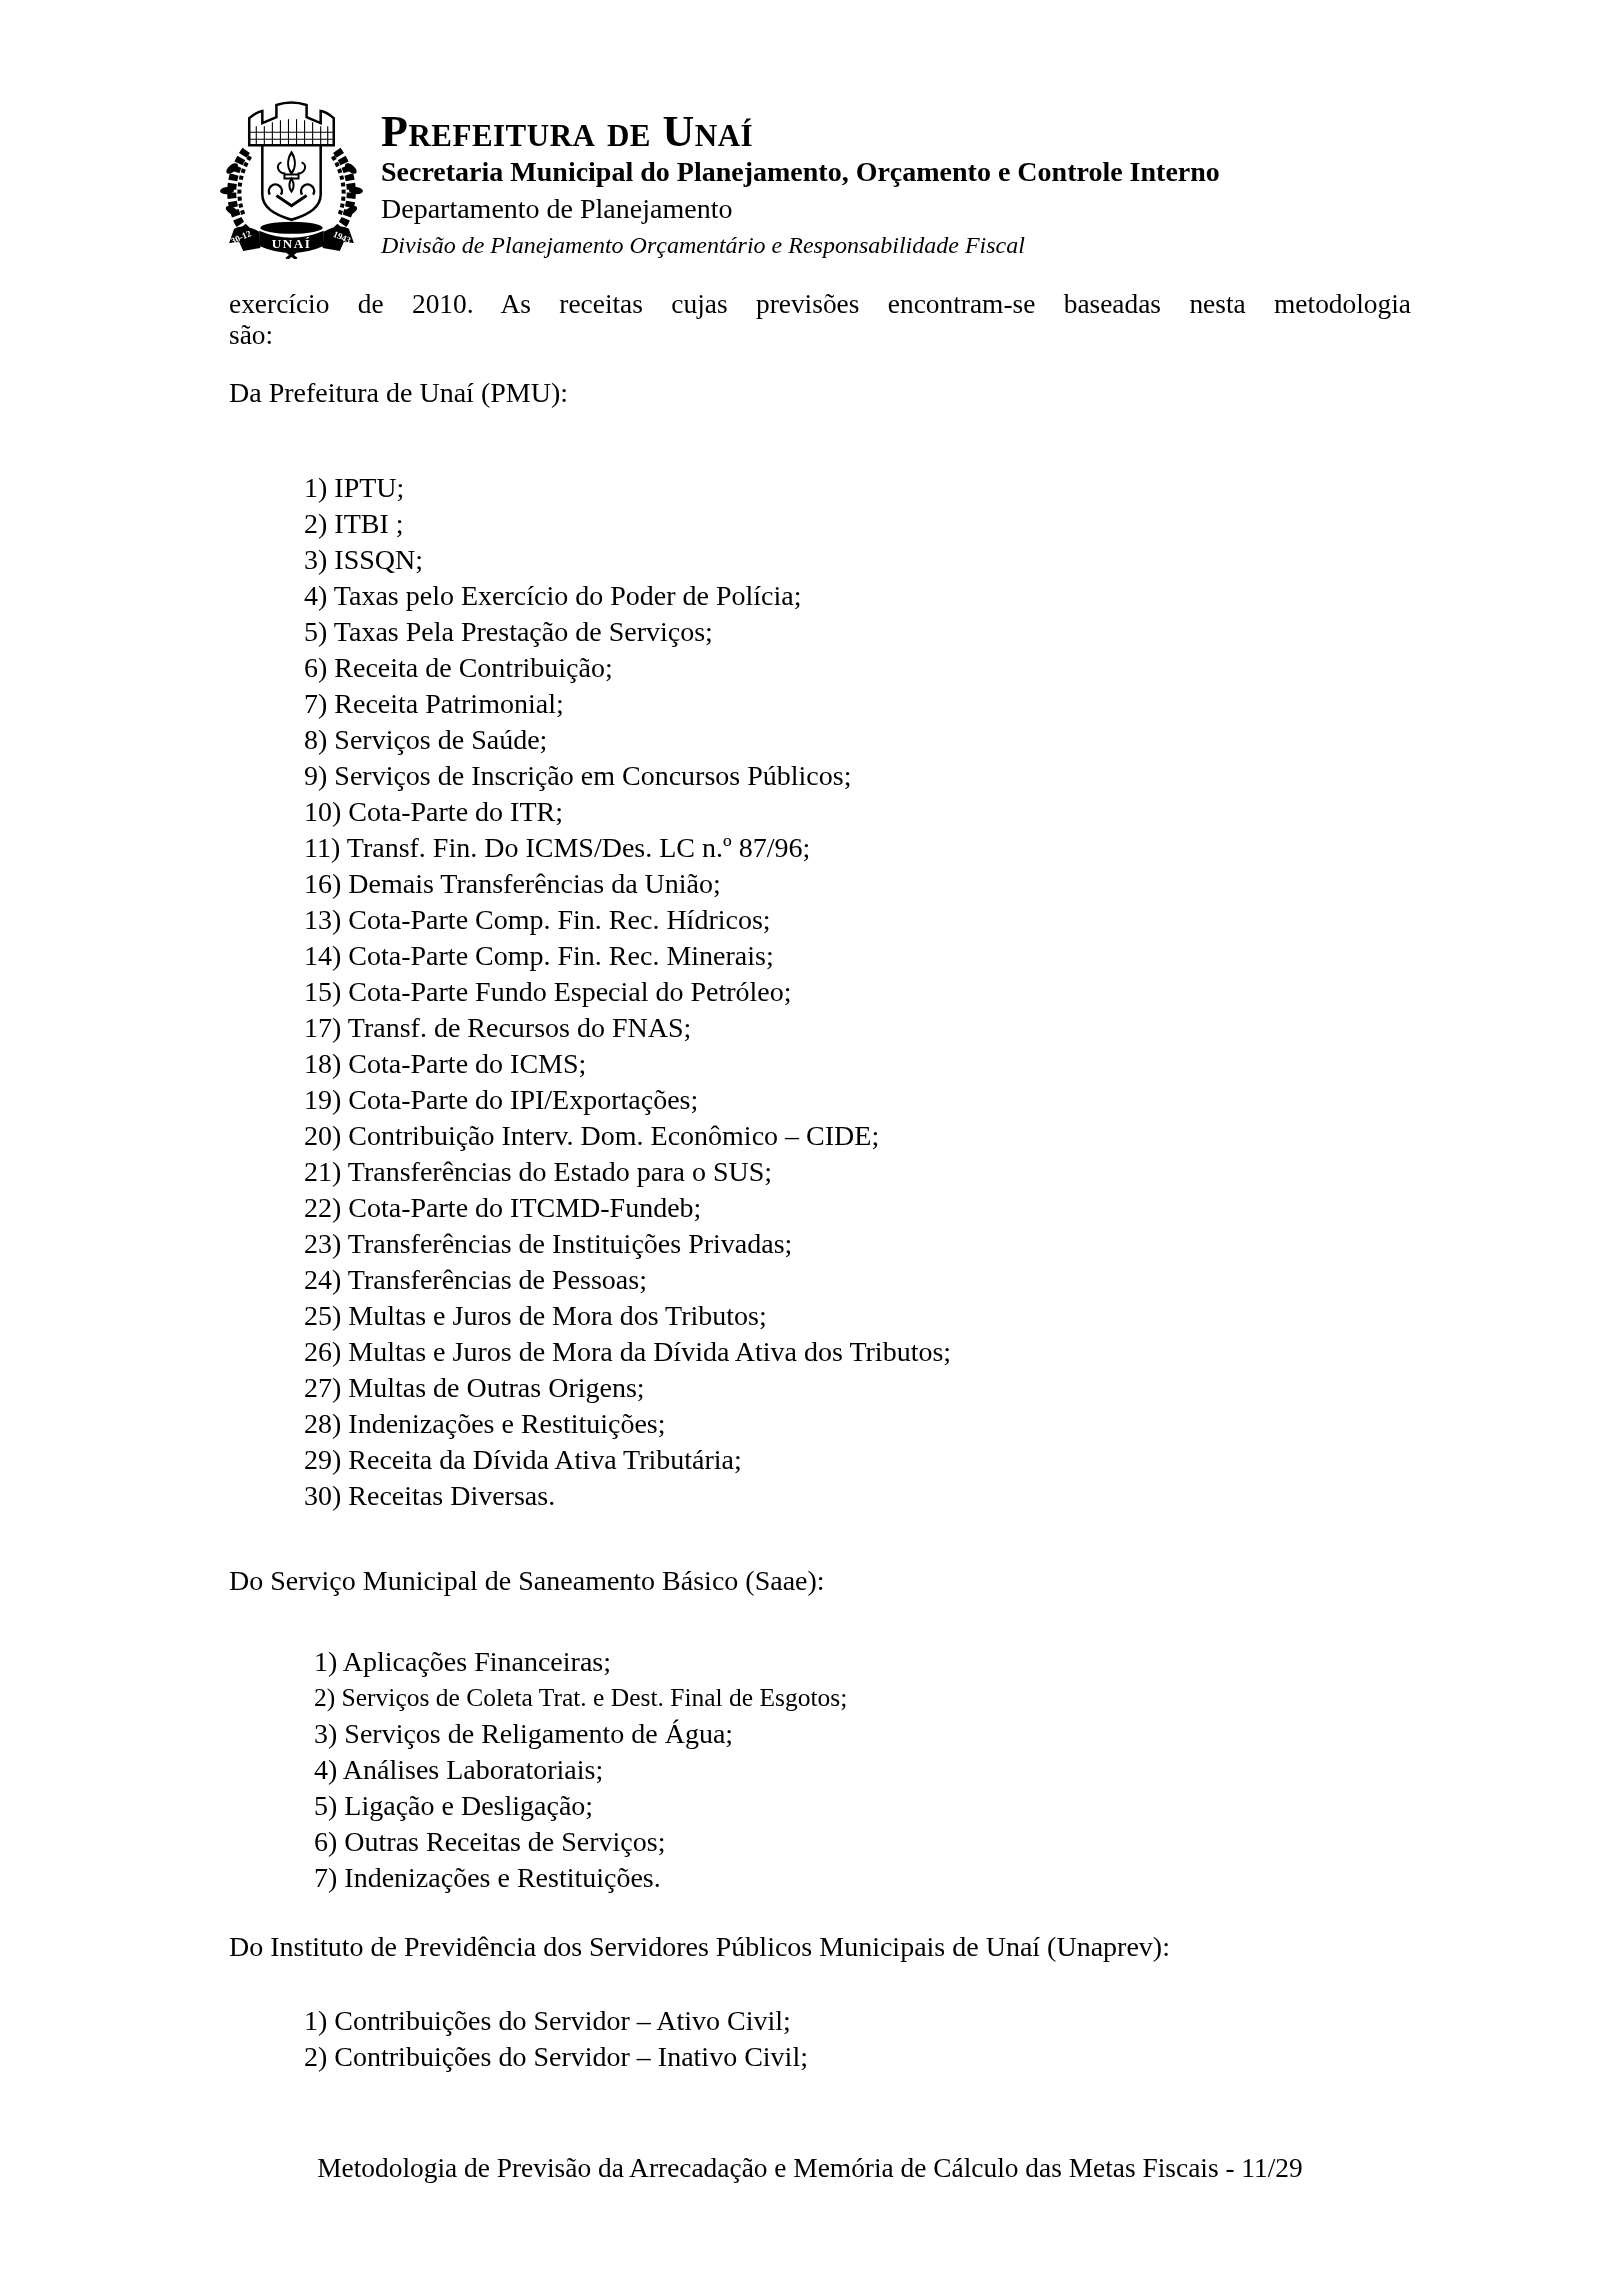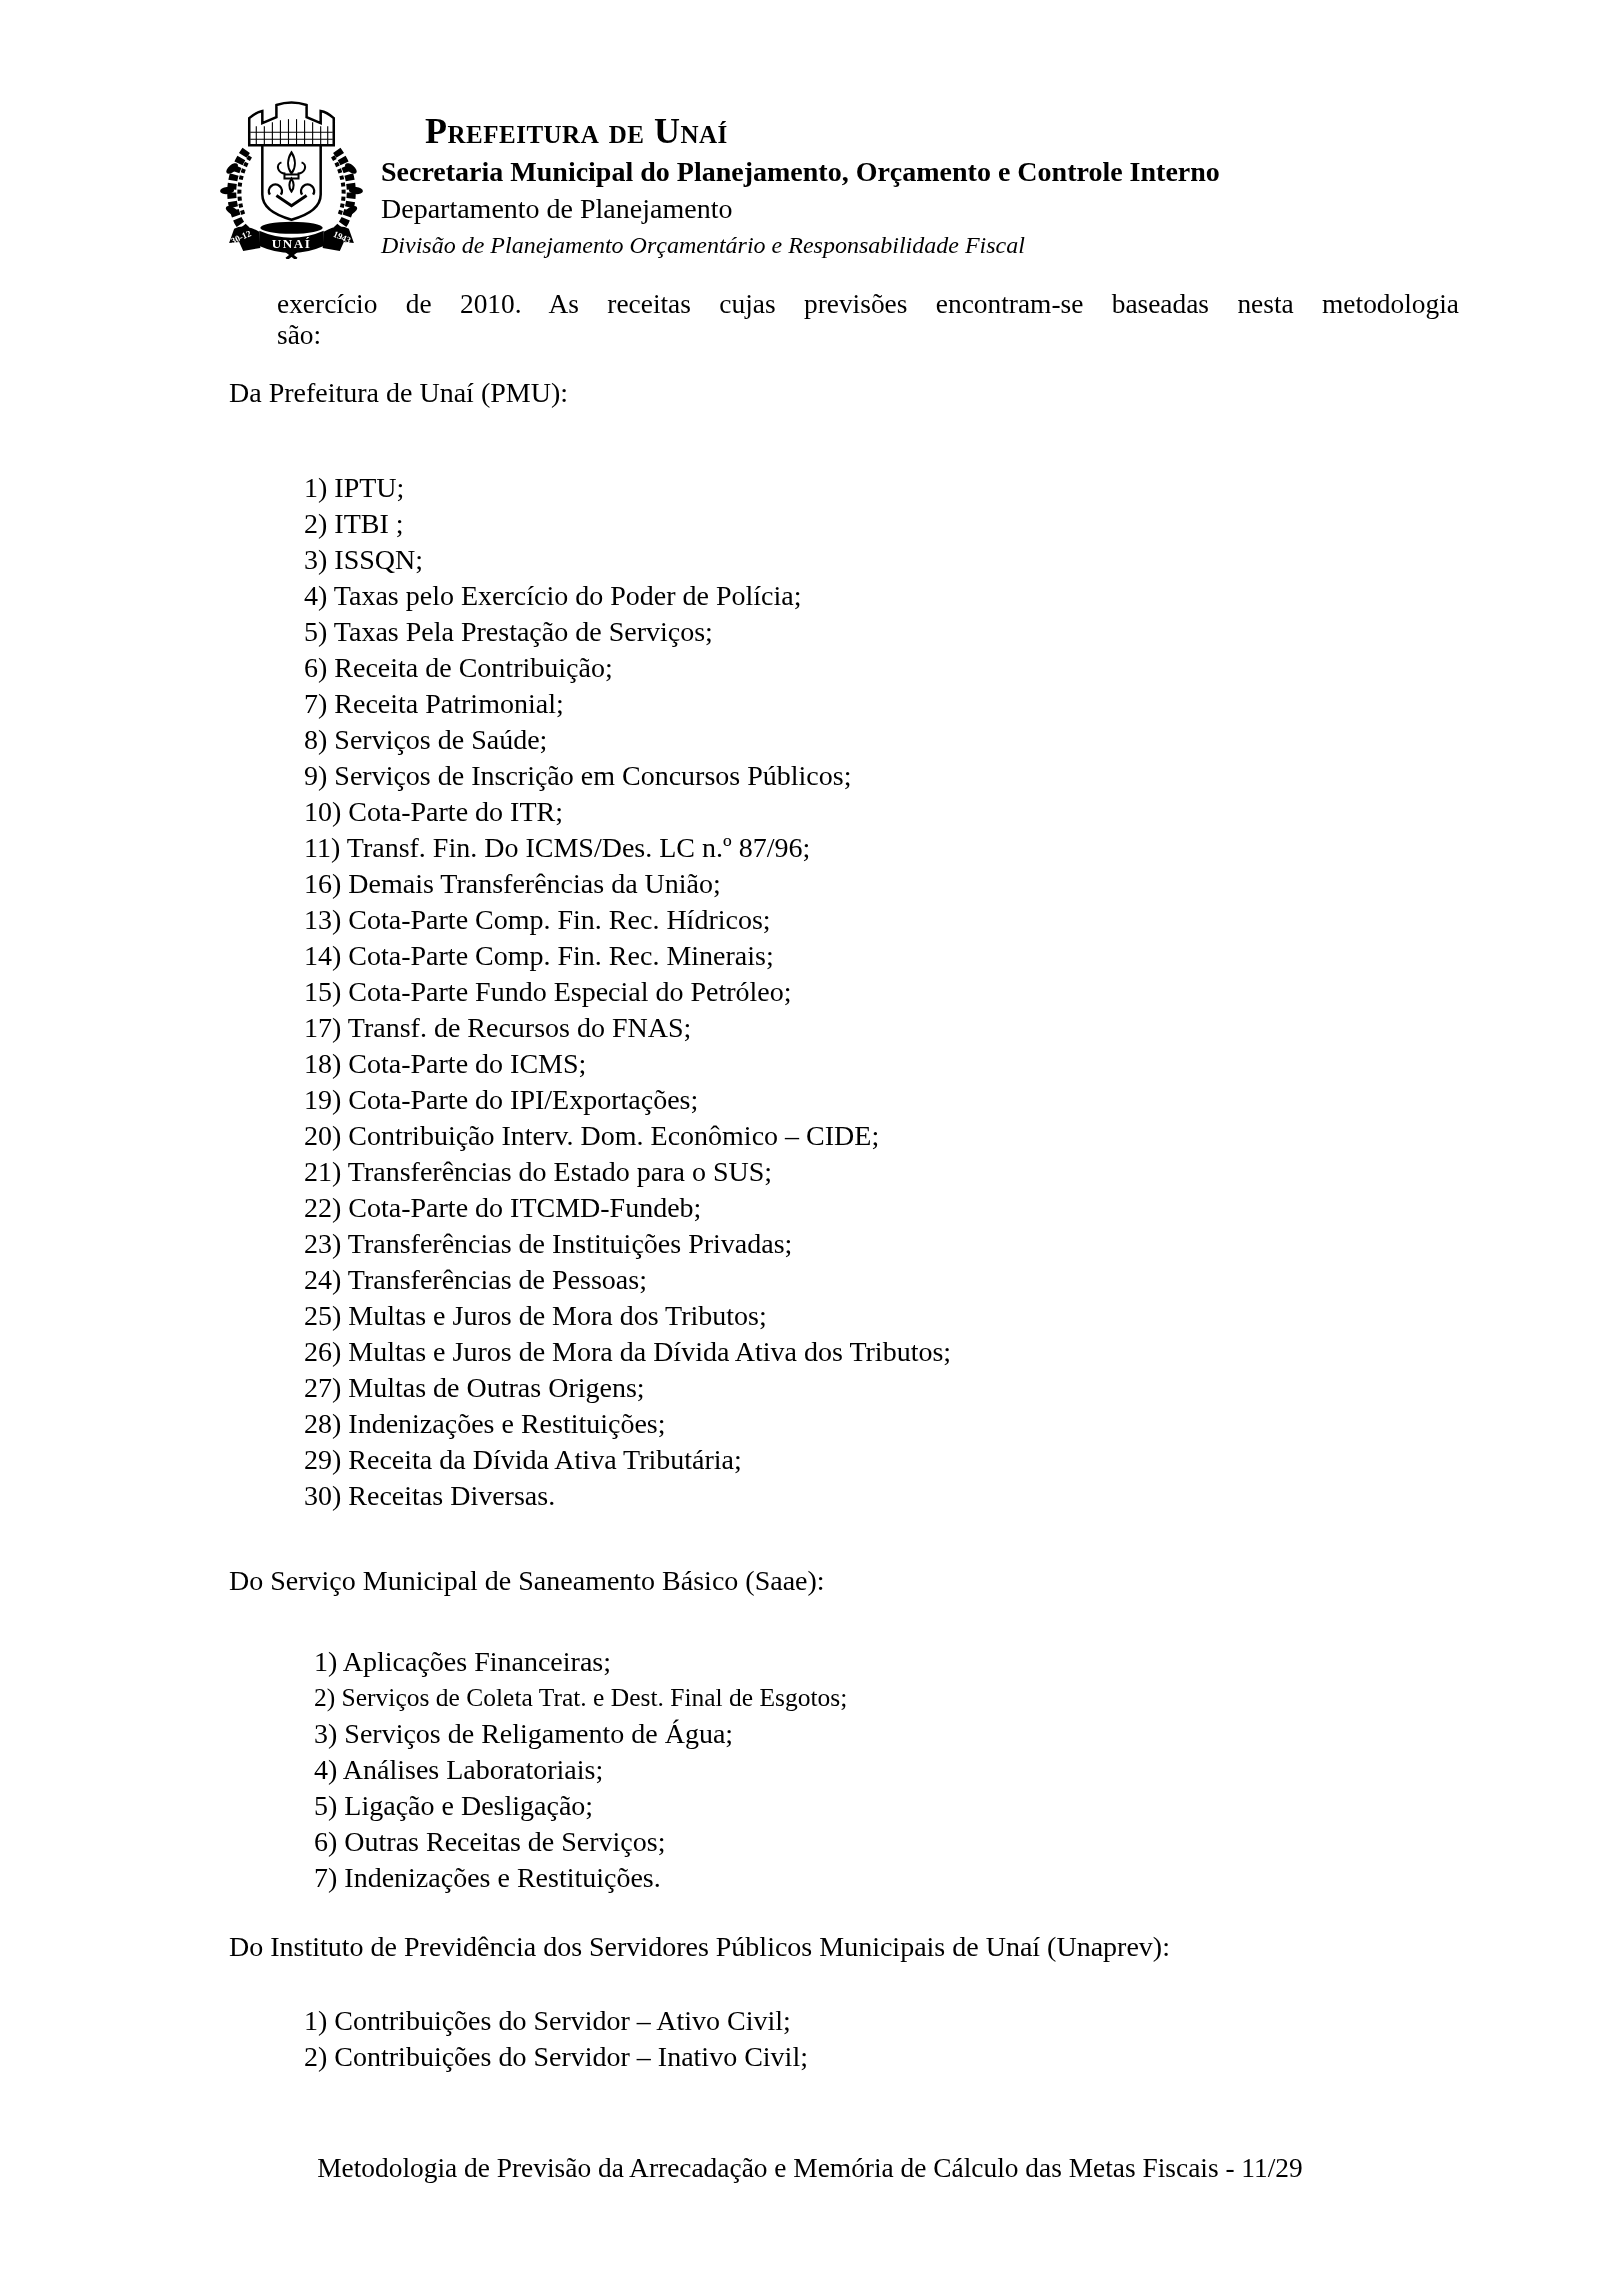--- a/index.html
+++ b/index.html
@@ -8,31 +8,31 @@
     background:#ffffff;color:#000;
     font-family:"Liberation Serif","DejaVu Serif",serif;
     position:relative;overflow:hidden;
   }
   .page{position:absolute;inset:0;}
 
   
   .crest{position:absolute;left:216px;top:98px;width:151px;height:161px;}
   .hdr-text{position:absolute;left:381px;top:110px;white-space:nowrap;}
   .hdr-org{
-    font-size:36px;font-weight:700;line-height:43px;
-    font-variant:small-caps;letter-spacing:0.5px;margin-left:44px;
+    font-size:44px;font-weight:700;line-height:43px;
+    font-variant:small-caps;letter-spacing:0.5px;
   }
   .hdr-sec{font-size:28px;font-weight:700;line-height:37px;}
   .hdr-dep{font-size:28px;line-height:37px;}
   .hdr-div{font-size:24px;line-height:37px;font-style:italic;}
 
   
   .intro{
     position:absolute;left:229px;top:289px;width:1182px;
-    font-size:27.4px;line-height:31px;margin-left:48px;
+    font-size:27.4px;line-height:31px;
   }
   .intro-l1{text-align:justify;text-align-last:justify;}
   .intro-l2{text-align:left;}
 
   .doc-heading{
     position:absolute;left:229px;width:1245px;
     font-size:28px;line-height:33px;white-space:nowrap;
   }
   #heading-pmu{top:376px;}
   #heading-saae{top:1564px;}

